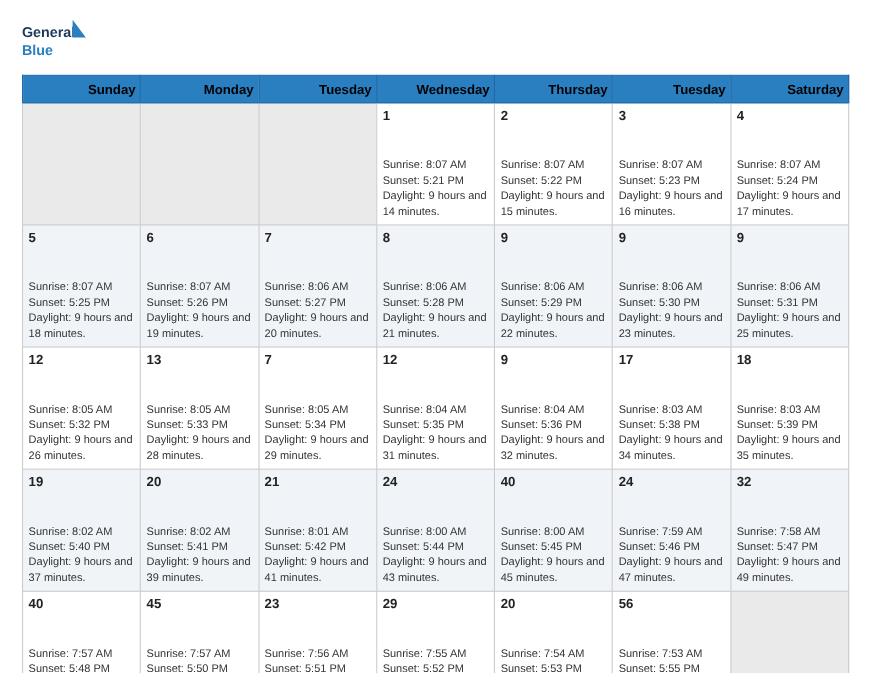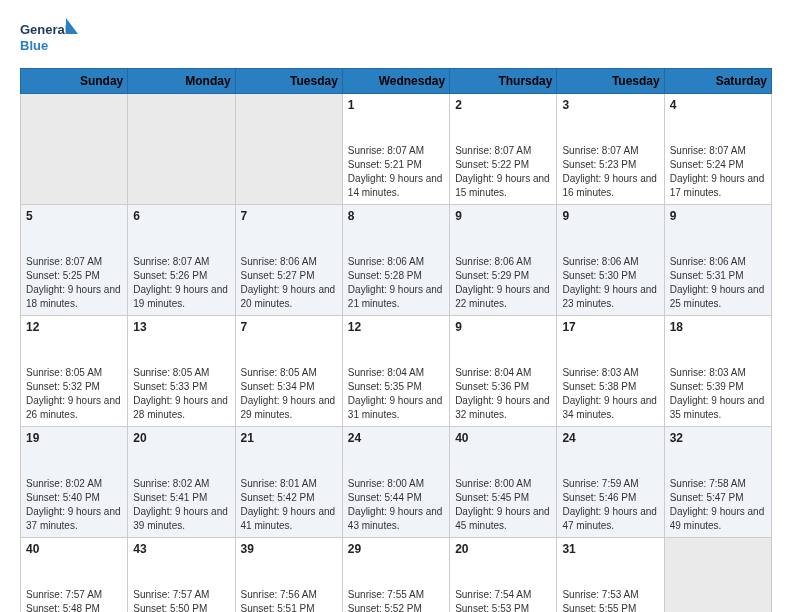--- a/index.html
+++ b/index.html
@@ -220,36 +220,36 @@
             <span class="day-number">32</span>
             <div class="day-info">Sunrise: 7:58 AM<br>Sunset: 5:47 PM<br>Daylight: 9 hours and 49 minutes.</div>
           </td>
         </tr>
         <tr class="row-even">
           <td>
             <span class="day-number">40</span>
             <div class="day-info">Sunrise: 7:57 AM<br>Sunset: 5:48 PM<br>Daylight: 9 hours and 51 minutes.</div>
           </td>
           <td>
-            <span class="day-number">43</span>
+            <span class="day-number">45</span>
             <div class="day-info">Sunrise: 7:57 AM<br>Sunset: 5:50 PM<br>Daylight: 9 hours and 53 minutes.</div>
           </td>
           <td>
-            <span class="day-number">39</span>
+            <span class="day-number">23</span>
             <div class="day-info">Sunrise: 7:56 AM<br>Sunset: 5:51 PM<br>Daylight: 9 hours and 55 minutes.</div>
           </td>
           <td>
             <span class="day-number">29</span>
             <div class="day-info">Sunrise: 7:55 AM<br>Sunset: 5:52 PM<br>Daylight: 9 hours and 57 minutes.</div>
           </td>
           <td>
             <span class="day-number">20</span>
             <div class="day-info">Sunrise: 7:54 AM<br>Sunset: 5:53 PM<br>Daylight: 9 hours and 59 minutes.</div>
           </td>
           <td>
-            <span class="day-number">31</span>
+            <span class="day-number">56</span>
             <div class="day-info">Sunrise: 7:53 AM<br>Sunset: 5:55 PM<br>Daylight: 10 hours and 1 minute.</div>
           </td>
           <td class="empty"></td>
         </tr>
       </tbody>
   </table>
 </div>
 
 </body></html>

